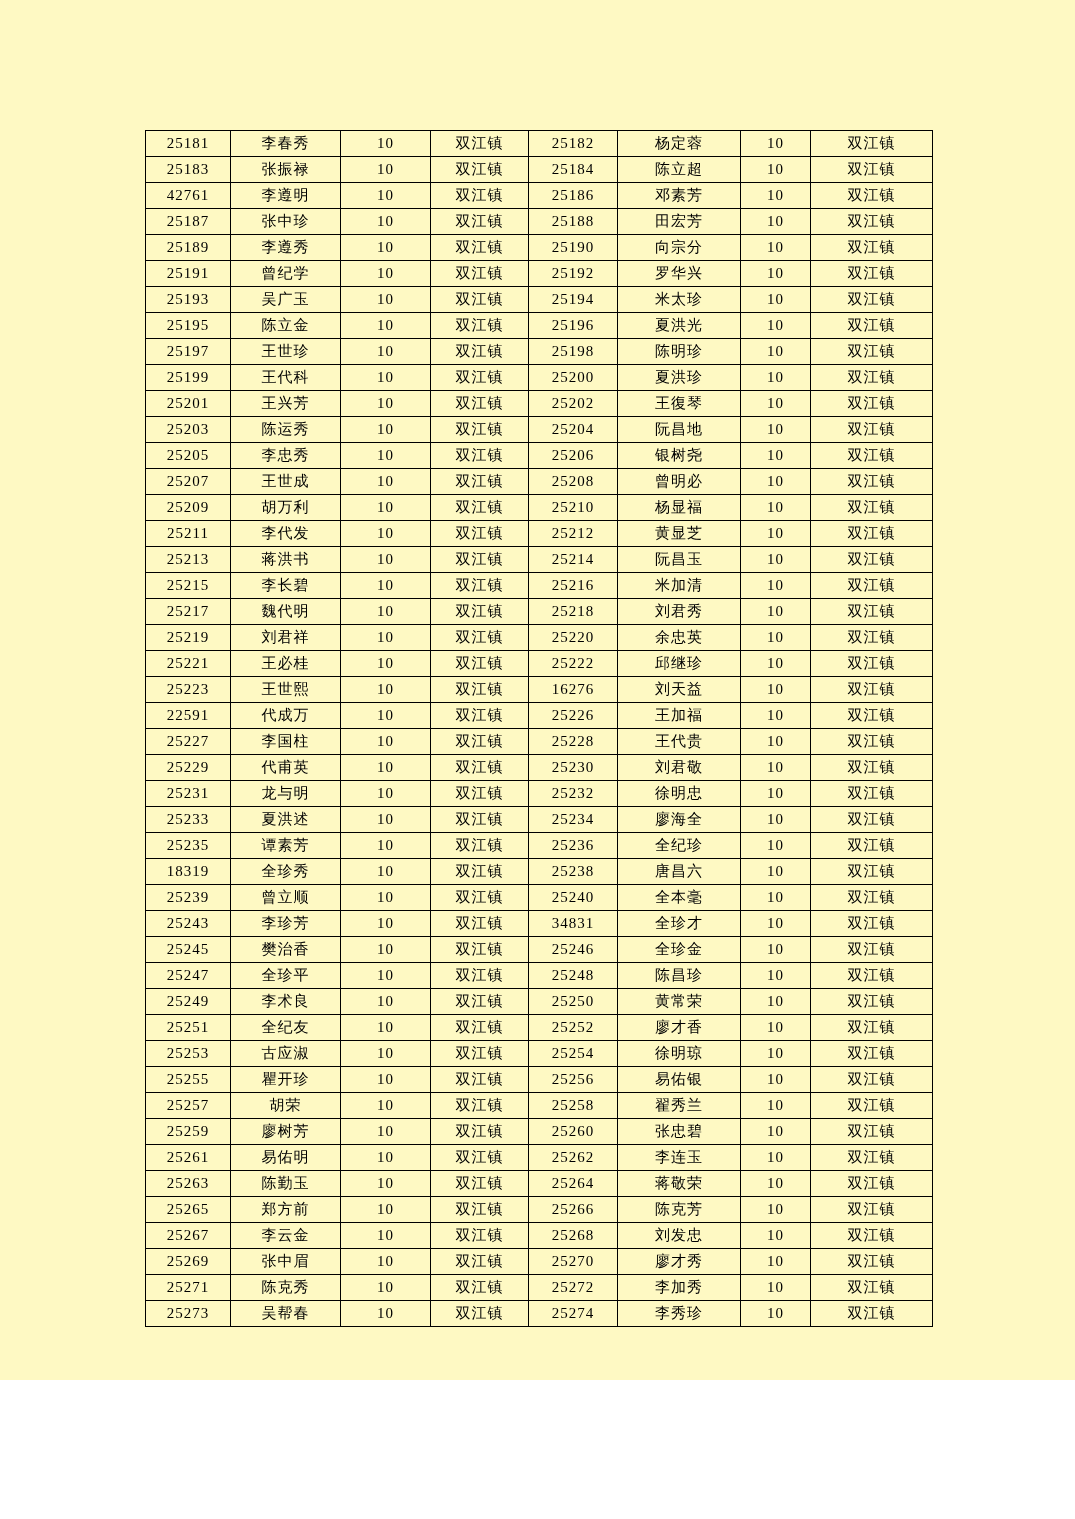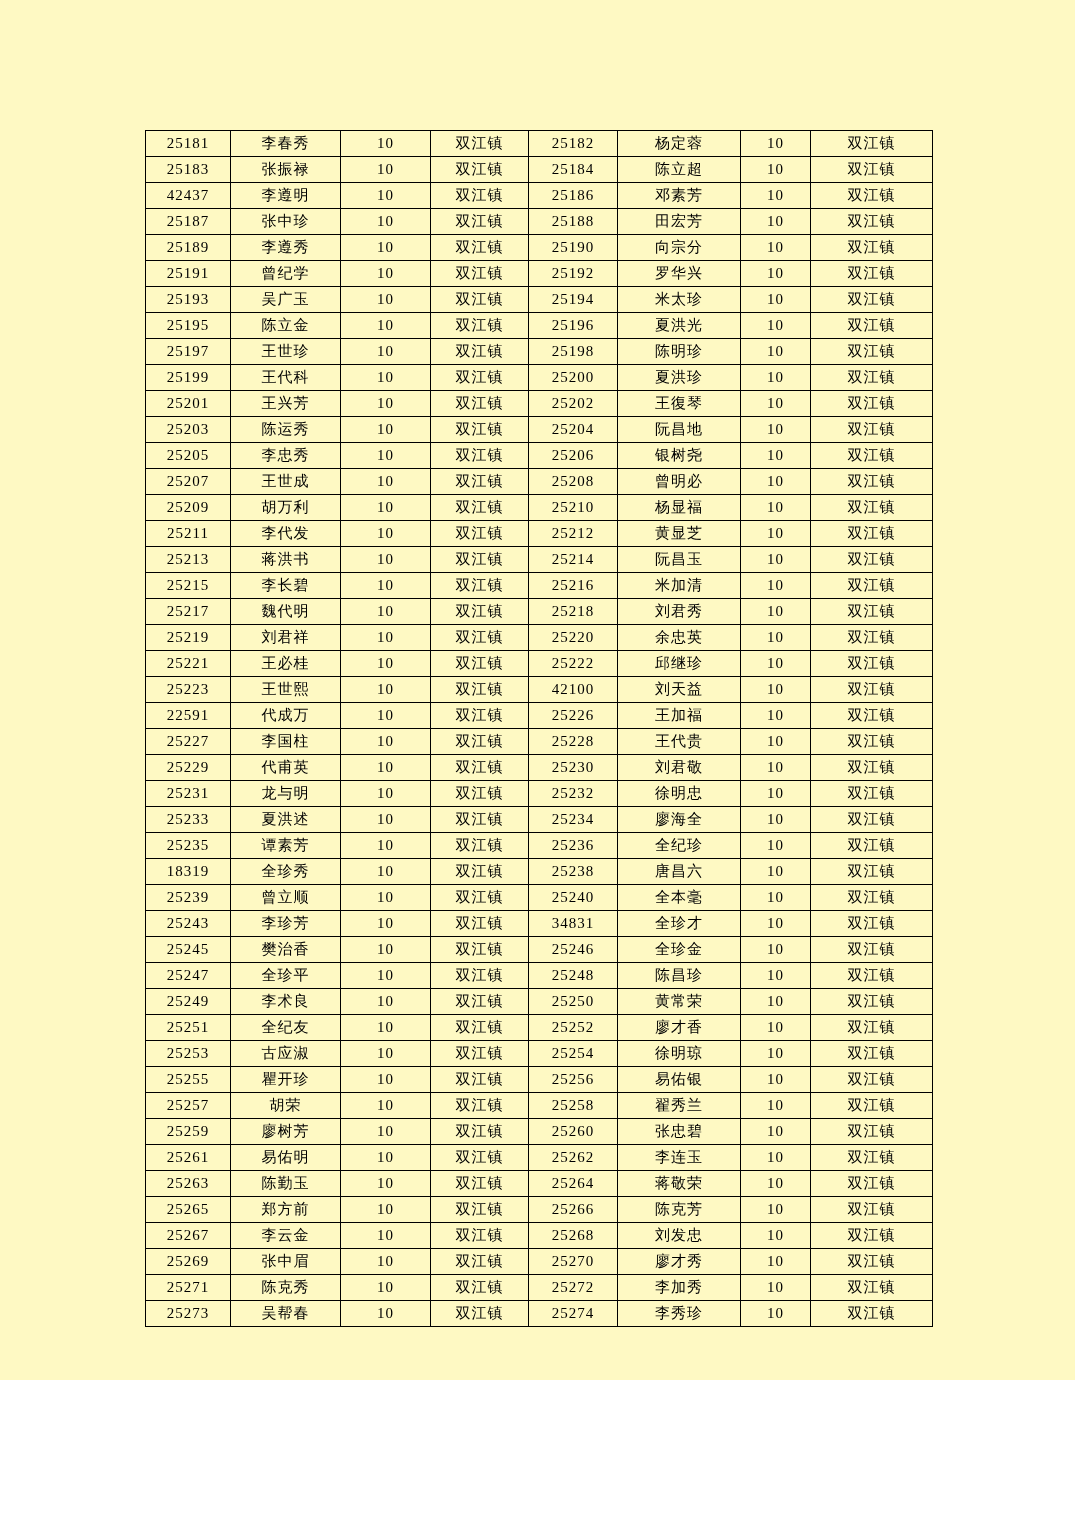--- a/index.html
+++ b/index.html
@@ -82,21 +82,21 @@
             <td>25183</td>
             <td>张振禄</td>
             <td>10</td>
             <td>双江镇</td>
             <td>25184</td>
             <td>陈立超</td>
             <td>10</td>
             <td>双江镇</td>
           </tr>
           <tr>
-            <td>42437</td>
+            <td>42761</td>
             <td>李遵明</td>
             <td>10</td>
             <td>双江镇</td>
             <td>25186</td>
             <td>邓素芳</td>
             <td>10</td>
             <td>双江镇</td>
           </tr>
           <tr>
             <td>25187</td>
@@ -276,21 +276,21 @@
             <td>25222</td>
             <td>邱继珍</td>
             <td>10</td>
             <td>双江镇</td>
           </tr>
           <tr>
             <td>25223</td>
             <td>王世熙</td>
             <td>10</td>
             <td>双江镇</td>
-            <td>42100</td>
+            <td>16276</td>
             <td>刘天益</td>
             <td>10</td>
             <td>双江镇</td>
           </tr>
           <tr>
             <td>22591</td>
             <td>代成万</td>
             <td>10</td>
             <td>双江镇</td>
             <td>25226</td>

